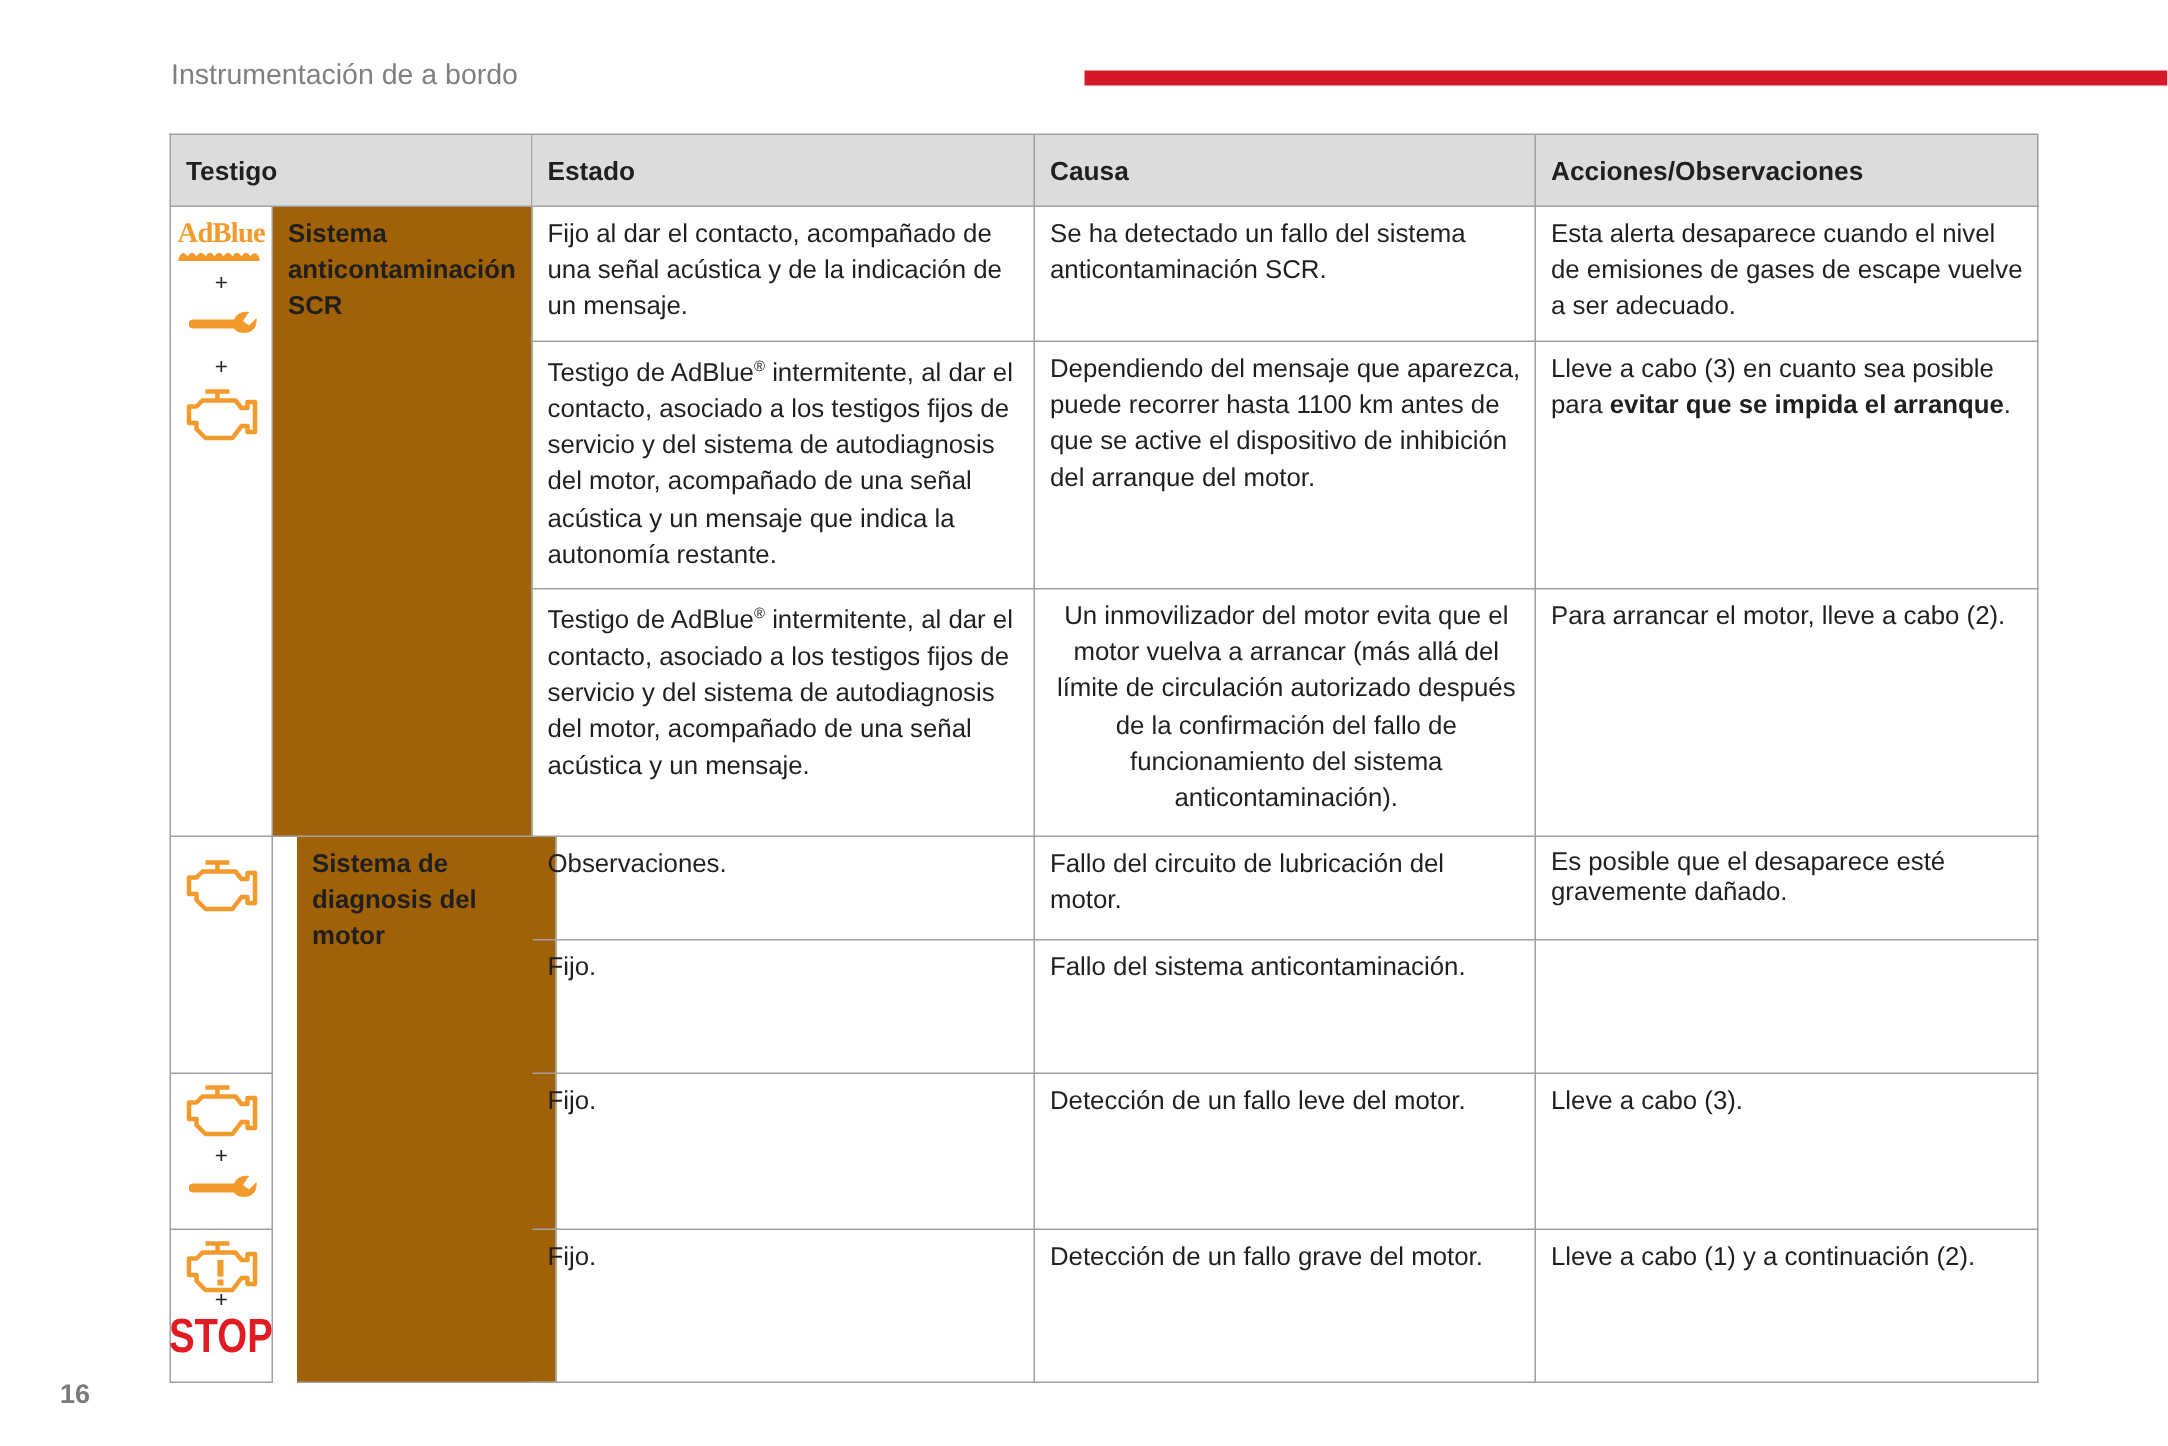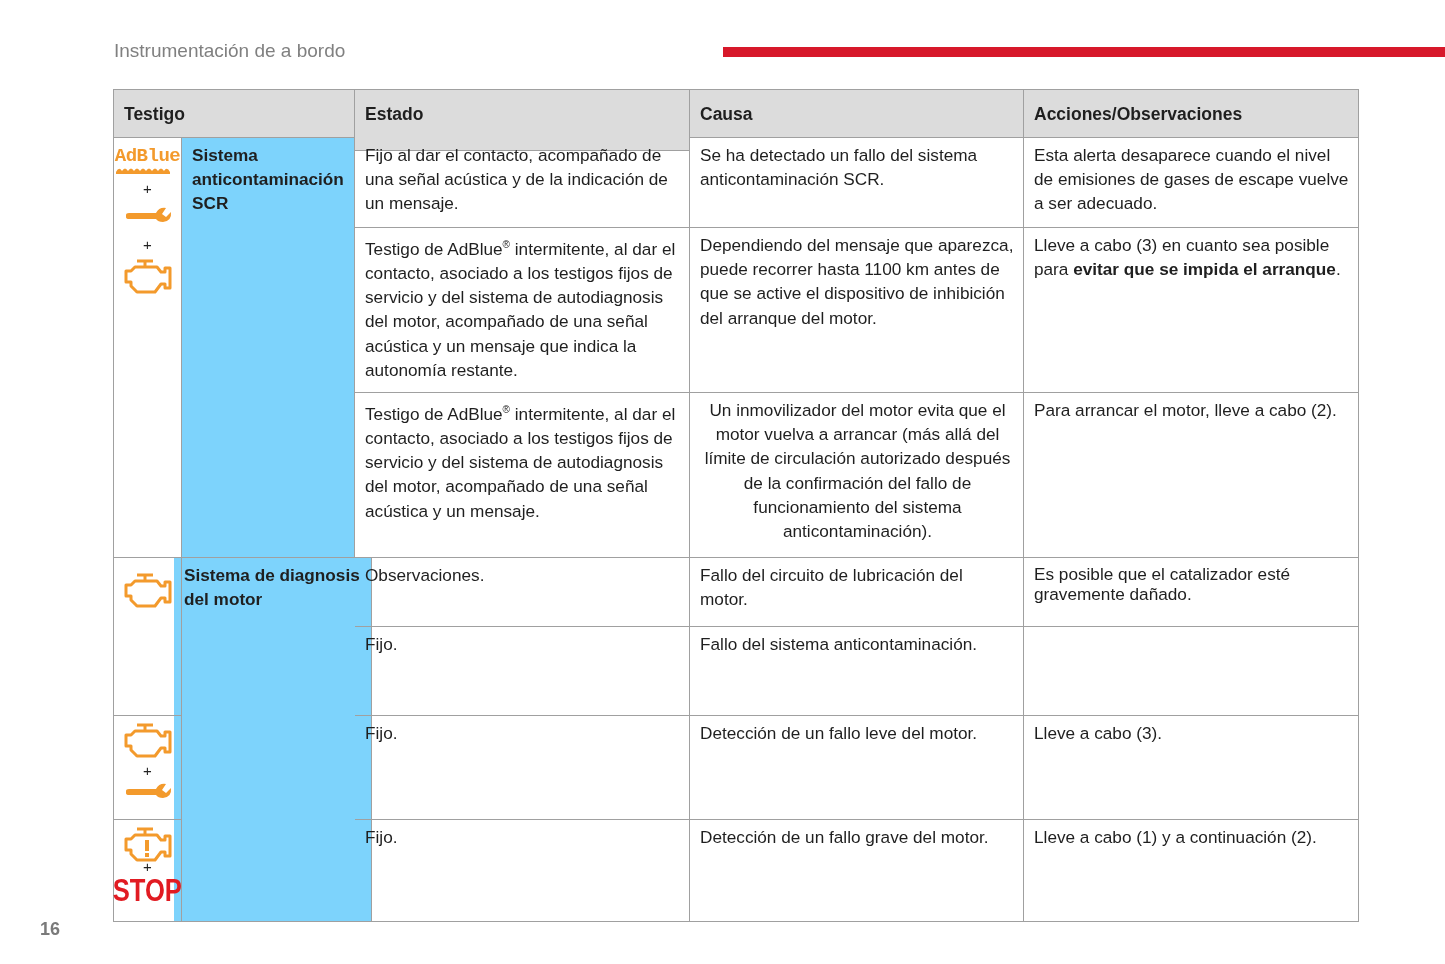--- a/index.html
+++ b/index.html
@@ -5,41 +5,41 @@
   html, body { margin:0; padding:0; background:#ffffff; }
   body { width:1445px; height:964px; position:relative; overflow:hidden;
          font-family:"Liberation Sans", sans-serif; color:#1f1f1f; }
   .header-title { position:absolute; left:114px; top:40px; font-size:19px; color:#808080; }
   .red-bar { position:absolute; left:723px; top:47px; width:722px; height:10px; background:#d7182a; }
   .page-number { position:absolute; left:40px; top:919px; font-size:18px; font-weight:bold; color:#7a7a7a; }
 
   .cell { position:absolute; box-sizing:border-box; border-right:1.5px solid #a0a0a0; border-bottom:1.5px solid #a0a0a0;
           font-size:17.2px; line-height:24.2px; padding:5px 8px 0 10px; }
   .hdr { background:#dcdcdc; font-weight:bold; font-size:17.5px; line-height:48px; padding-top:0; }
-  .sys { background:#7dd3fc; font-weight:bold; }
+  .sys { background:#a16207; font-weight:bold; }
   .icon-cell { display:flex; flex-direction:column; align-items:center; padding:8px 0 0 0; }
   .plus { font-size:15px; line-height:22px; color:#222; }
   .table-frame { position:absolute; left:113px; top:89px; width:1246px; height:833px;
                  border-left:1.5px solid #a0a0a0; border-top:1.5px solid #a0a0a0; box-sizing:border-box; pointer-events:none; }
   b { font-weight:bold; }
   .tight { line-height:19.5px; }
-  .adblue-txt { color:#f39a2c; font-size:19px; font-weight:bold; letter-spacing:-0.5px; line-height:20px; font-family:Liberation Mono, monospace; }
+  .adblue-txt { color:#f39a2c; font-size:19px; font-weight:bold; letter-spacing:-0.5px; line-height:20px; font-family:Liberation Serif, serif; }
   .stop-txt { color:#e11b22; font-size:32px; font-weight:bold; line-height:32px; transform:scaleX(0.8); font-family:"Liberation Sans", sans-serif; }
   svg { display:block; }
 </style>
 </head>
 <body>
 
 <div class="header-title">Instrumentación de a bordo</div>
 <div class="red-bar"></div>
 
 <div class="table-frame"></div>
 
 <div class="cell hdr" style="left:114px;top:90px;width:241px;height:48px;">Testigo</div>
-<div class="cell hdr" style="left:355px;top:90px;width:335px;height:61px;">Estado</div>
+<div class="cell hdr" style="left:355px;top:90px;width:335px;height:48px;">Estado</div>
 <div class="cell hdr" style="left:690px;top:90px;width:334px;height:48px;">Causa</div>
 <div class="cell hdr" style="left:1024px;top:90px;width:335px;height:48px;">Acciones/Observaciones</div>
 
 <div class="cell icon-cell" style="left:114px;top:138px;width:68px;height:420px;">
   <div class="adblue-txt">
     <span>AdBlue</span>
     <svg width="56" height="8" viewBox="0 0 56 8">
       <path d="M1 6 Q4 0 7 5 Q10 0 13 5 Q16 0 19 5 Q22 0 25 5 Q28 0 31 5 Q34 0 37 5 Q40 0 43 5 Q46 0 49 5 Q52 0 55 6 L55 8 L1 8 Z" fill="#f39a2c"></path>
     </svg>
   </div>
@@ -62,35 +62,35 @@
 <div class="cell" style="left:1024px;top:138px;width:335px;height:90px;">Esta alerta desaparece cuando el nivel de emisiones de gases de escape vuelve a ser adecuado.</div>
 
 <div class="cell" style="left:355px;top:228px;width:335px;height:165px;"><span>Testigo de AdBlue</span><sup style="font-size:10px;">®</sup><span> intermitente, al dar el contacto, asociado a los testigos fijos de servicio y del sistema de autodiagnosis del motor, acompañado de una señal acústica y un mensaje que indica la autonomía restante.</span></div>
 <div class="cell" style="left:690px;top:228px;width:334px;height:165px;">Dependiendo del mensaje que aparezca, puede recorrer hasta 1100 km antes de que se active el dispositivo de inhibición del arranque del motor.</div>
 <div class="cell" style="left:1024px;top:228px;width:335px;height:165px;"><span>Lleve a cabo (3) en cuanto sea posible para </span><b>evitar que se impida el arranque</b><span>.</span></div>
 
 <div class="cell" style="left:355px;top:393px;width:335px;height:165px;"><span>Testigo de AdBlue</span><sup style="font-size:10px;">®</sup><span> intermitente, al dar el contacto, asociado a los testigos fijos de servicio y del sistema de autodiagnosis del motor, acompañado de una señal acústica y un mensaje.</span></div>
 <div class="cell" style="left:690px;top:393px;width:334px;height:165px;text-align:center;">Un inmovilizador del motor evita que el motor vuelva a arrancar (más allá del límite de circulación autorizado después de la confirmación del fallo de funcionamiento del sistema anticontaminación).</div>
 <div class="cell" style="left:1024px;top:393px;width:335px;height:165px;">Para arrancar el motor, lleve a cabo (2).</div>
 
-<div class="cell sys" style="left:174px;top:558px;width:198px;height:364px;">Sistema de diagnosis del motor</div>
+<div class="cell sys" style="left:198px;top:558px;width:173px;height:364px;">Sistema de diagnosis del motor</div>
 
 <div class="cell icon-cell" style="left:114px;top:558px;width:68px;height:158px;padding-top:14px;">
   <svg width="50" height="38" viewBox="0 0 50 38">
     <g fill="none" stroke="#f39a2c" stroke-width="3" stroke-linejoin="round">
       <path d="M14 3 L30 3 M22 3 L22 9"></path>
       <path d="M8 13 L12 9 L34 9 L38 14 L42 14 L42 10 L47 10 L47 30 L42 30 L42 26 L38 26 L32 34 L14 34 L8 28 L8 24 L3 24 L3 13 Z"></path>
     </g>
   </svg>
 </div>
 
 <div class="cell" style="left:355px;top:558px;width:335px;height:69px;">Observaciones.</div>
 <div class="cell" style="left:690px;top:558px;width:334px;height:69px;">Fallo del circuito de lubricación del motor.</div>
 <div class="cell tight" style="left:1024px;top:558px;width:335px;height:69px;padding-top:7px;">
-    <div>Es posible que el catalizador esté gravemente dañado.</div>
+    <div>Es posible que el desaparece esté gravemente dañado.</div>
   </div>
 
 <div class="cell" style="left:355px;top:627px;width:335px;height:89px;">Fijo.</div>
 <div class="cell" style="left:690px;top:627px;width:334px;height:89px;">Fallo del sistema anticontaminación.</div>
 <div class="cell" style="left:1024px;top:627px;width:335px;height:89px;">
   </div>
 
 <div class="cell icon-cell" style="left:114px;top:716px;width:68px;height:104px;padding-top:6px;">
   <svg width="50" height="38" viewBox="0 0 50 38">
     <g fill="none" stroke="#f39a2c" stroke-width="3" stroke-linejoin="round">

